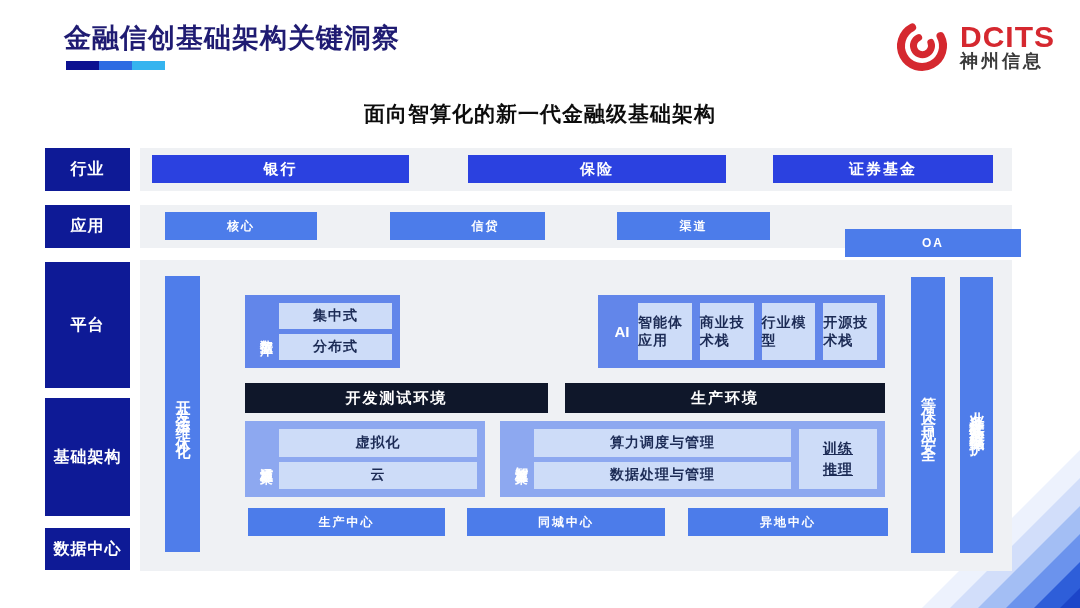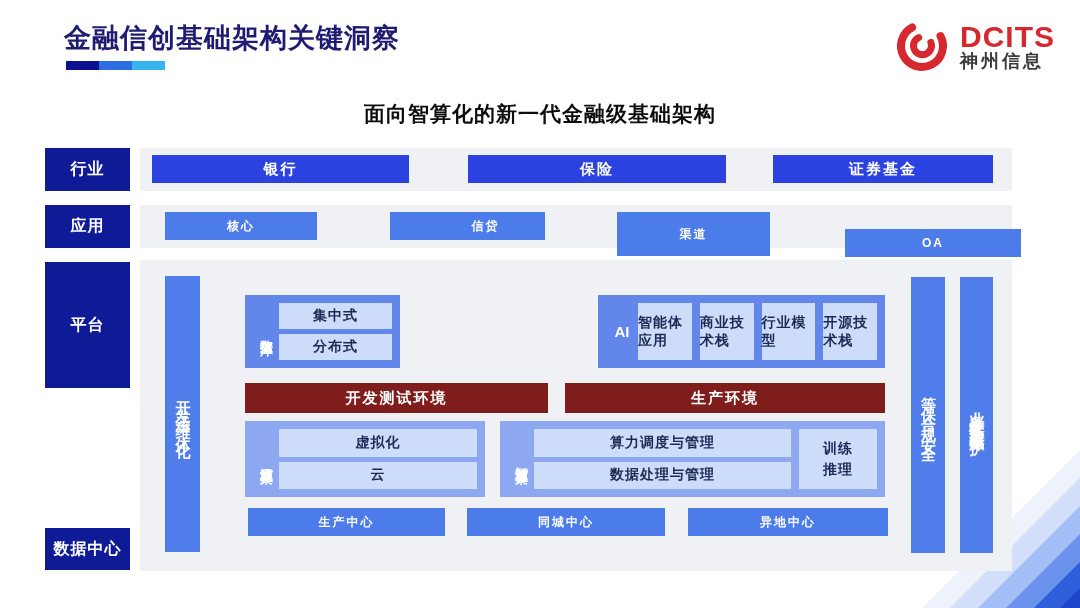--- a/index.html
+++ b/index.html
@@ -60,27 +60,27 @@
     color:#ffffff; font-size:15px; font-weight:800; width:32px; text-align:center;
   }
   .chip {
     background:#cddcf8; color:#1c2b55; display:flex; align-items:center; justify-content:center;
     font-size:14px; font-weight:700; letter-spacing:1px;
   }
   .chip-col { flex:1; display:flex; flex-direction:column; gap:5px; height:100%; justify-content:center; }
   .chip-col .chip { flex:1; }
   .chip-grid { flex:1; display:grid; grid-template-columns:1fr 1fr 1fr 1fr; gap:5px 8px; height:100%; }
   .envbar {
-    position:absolute; background:#7f1d1d; color:#ffffff; z-index:2;
+    position:absolute; background:#0f172a; color:#ffffff; z-index:2;
     display:flex; align-items:center; justify-content:center;
     font-size:15px; font-weight:700; letter-spacing:2px;
   }
   .fw-group { background:#8da8f0; }
   .side-chip { width:78px; height:100%; margin-left:8px; line-height:1.5; text-align:center; }
-  .side-chip-inner { width:2.2em; }
+  .side-chip-inner { width:2.2em;text-decoration:underline; }
   
   .corner { position:absolute; inset:0; z-index:0; pointer-events:none; }
   .tri { position:absolute; width:0; height:0; }
   
   .swirl { width:60px; height:60px; }
 </style>
 </head>
 <body>
 
 <div class="slide">
@@ -119,24 +119,25 @@
   <div class="row-label" style="top:148px; height:43px;">行业</div>
   <div class="panel" style="left:140px; top:148px; width:872px; height:43px;"></div>
   <div class="btn1" style="left:152px; top:155px; width:257px; height:28px;">银行</div>
   <div class="btn1" style="left:468px; top:155px; width:258px; height:28px;">保险</div>
   <div class="btn1" style="left:773px; top:155px; width:220px; height:28px;">证券基金</div>
 
   <div class="row-label" style="top:205px; height:43px;">应用</div>
   <div class="panel" style="left:140px; top:205px; width:872px; height:43px;"></div>
   <div class="btn2" style="left:165px; top:212px; width:152px; height:28px;">核心</div>
   <div class="btn2" style="left:390px; top:212px; width:155px; height:28px;padding-left:36px;">信贷</div>
-  <div class="btn2" style="left:617px; top:212px; width:153px; height:44px;">渠道</div>
+  <div class="btn2" style="left:617px; top:212px; width:153px; height:28px;">渠道</div>
   <div class="btn2" style="left:845px; top:229px; width:176px; height:28px;">OA</div>
 
   <div class="row-label" style="top:262px; height:126px;">平台</div>
+  <div class="row-label" style="top:398px; height:118px;">基础架构</div>
   <div class="row-label" style="top:528px; height:42px;">数据中心</div>
 
   <div class="panel" style="left:140px; top:260px; width:872px; height:311px;"></div>
 
   <div class="vbar" style="left:165px; top:276px; width:35px; height:276px;">开发运维一体化</div>
 
   <div class="group" style="left:245px; top:295px; width:155px; height:73px;">
     <div class="group-vlabel">数据库</div>
     <div class="chip-col">
       <div class="chip">集中式</div>

